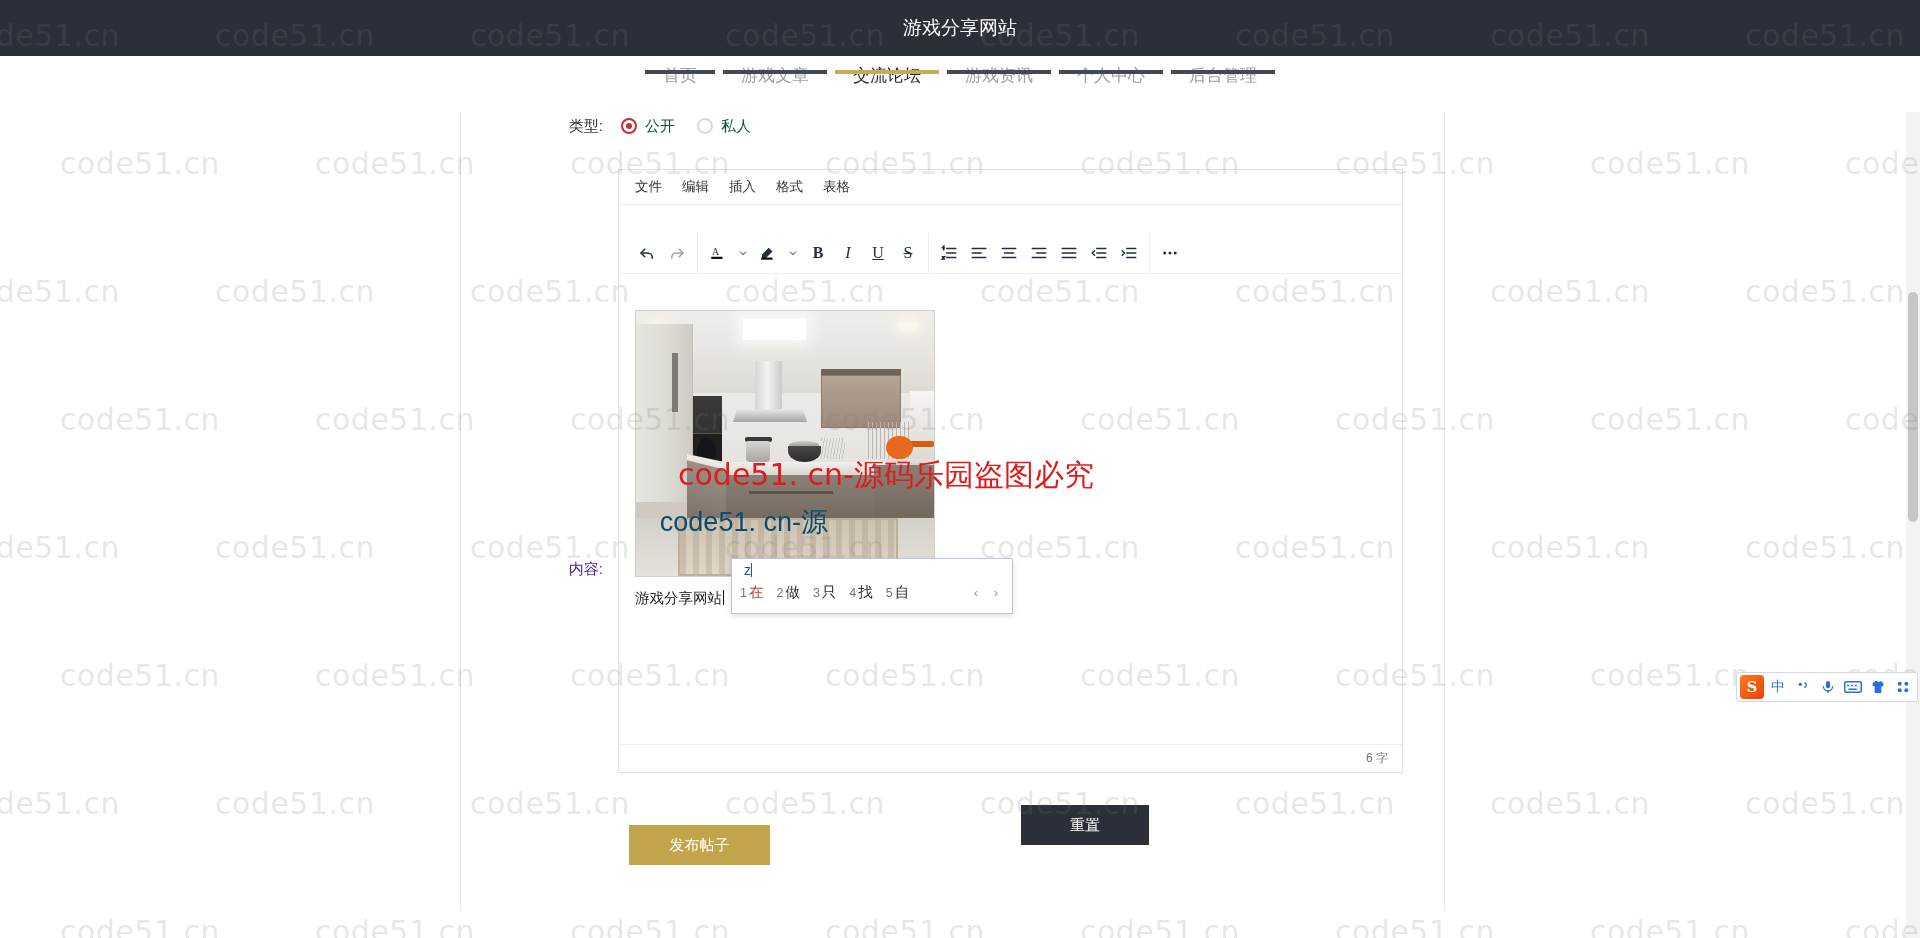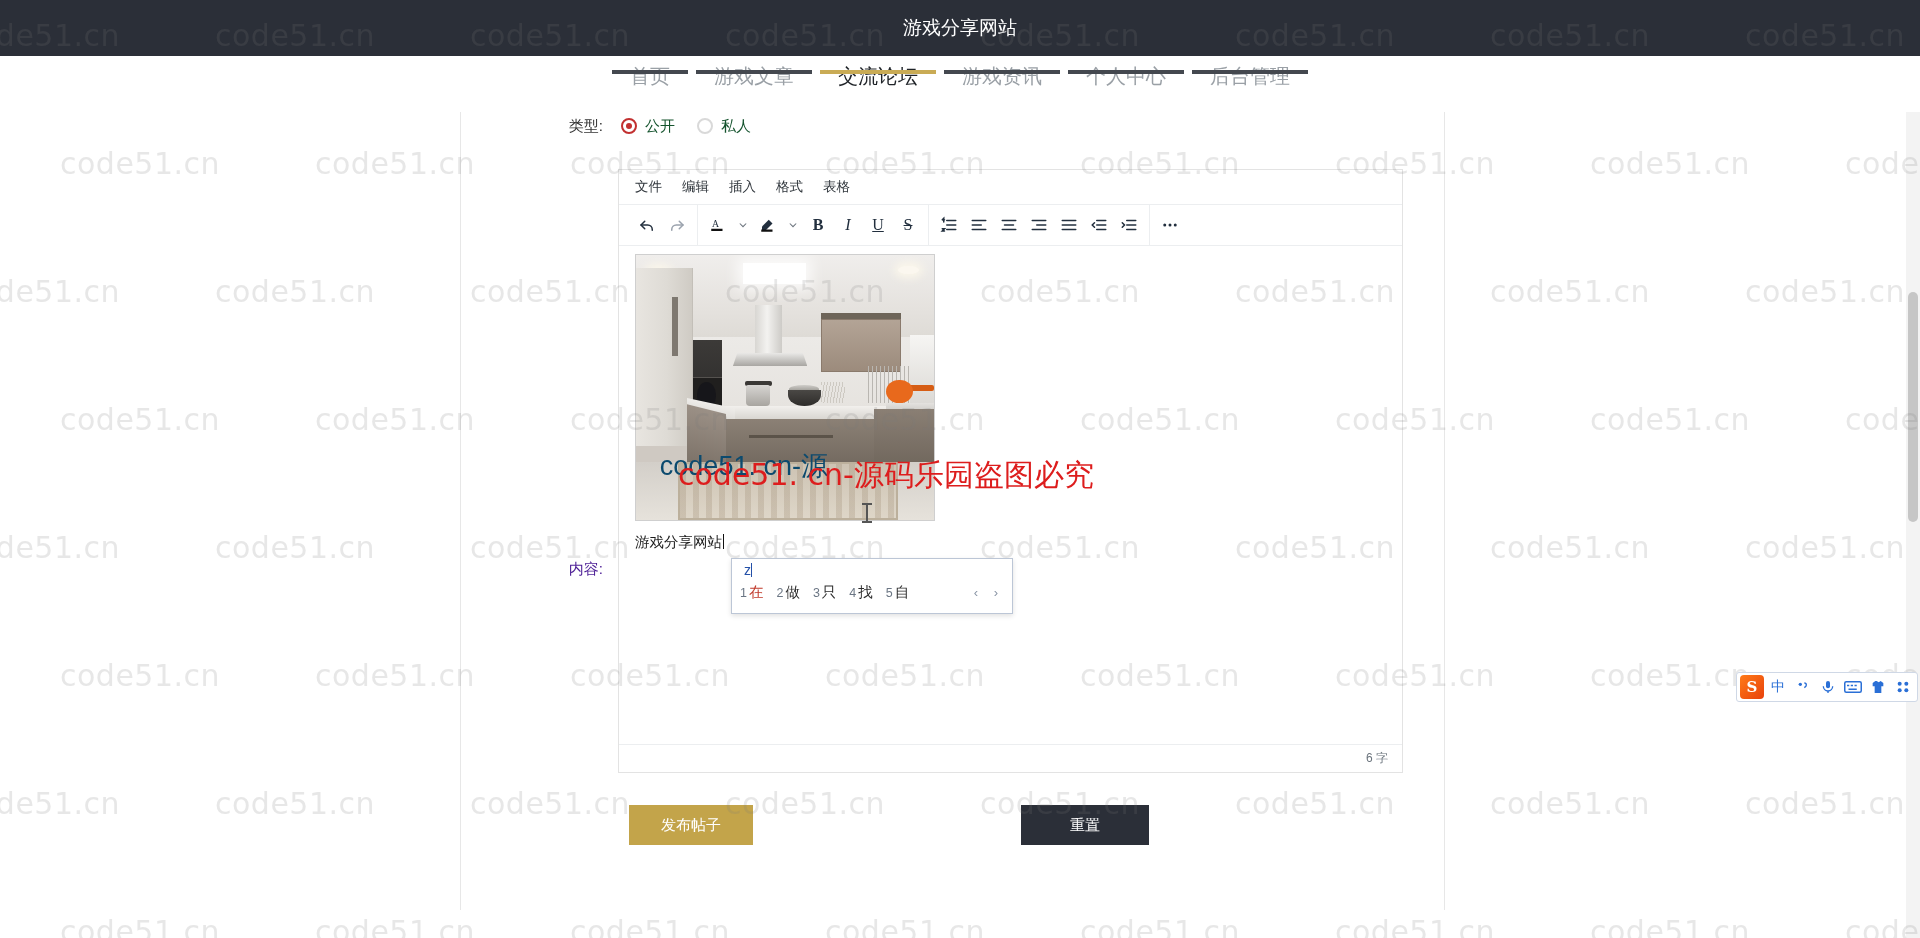--- a/index.html
+++ b/index.html
@@ -57,21 +57,21 @@
     height: 100%;
     gap: 0px;
   }
   .navitem {
     position: relative;
     padding: 8px 22px 0 22px;
     text-align: center;
     cursor: pointer;
   }
   .navitem .lbl {
-    font-size: 20px;
+    font-size: 17px;
     color: #9aa0a6;
     display: block;
     line-height: 24px;
   }
   .navitem.active .lbl { color: #1f2328; }
   .navitem .bar {
     position: absolute;
     left: 4px; right: 4px;
     bottom: 14px;
     height: 4px;
@@ -130,21 +130,21 @@
     padding-right: 18px;
     font-size: 15px;
     color: #4c1d95;
   }
   #editor {
     position: absolute;
     left: 157px; top: 64px;
     width: 785px; height: 604px;
     border: 1px solid #e3e3e3;
     background: #fff;
-    display: flex; flex-direction: column;
+    display: flex; flex-direction: column; gap: 28px;
   }
   #menubar {
     height: 35px;
     border-bottom: 1px solid #eceef0;
     display: flex; align-items: center;
     padding-left: 16px;
     gap: 20px;
   }
   #menubar .mi {
     font-size: 13.5px; color: #31373d; cursor: pointer;
@@ -363,22 +363,23 @@
   .btn {
     position: absolute;
     height: 40px;
     border: none;
     color: #ffffff;
     font-size: 15px;
     cursor: pointer;
     font-family: "Liberation Sans", sans-serif;
   }
   #btn-publish {
-    left: 168px; width: 124px;
+    left: 168px; width: 141px;
     background: #c3a44a;
+    margin-top: 20px;
   }
   #btn-reset {
     left: 560px; width: 128px;
     background: #2b2f38;
   }
 
   
   #sogou {
     position: absolute;
     right: 2px; top: 672px;

